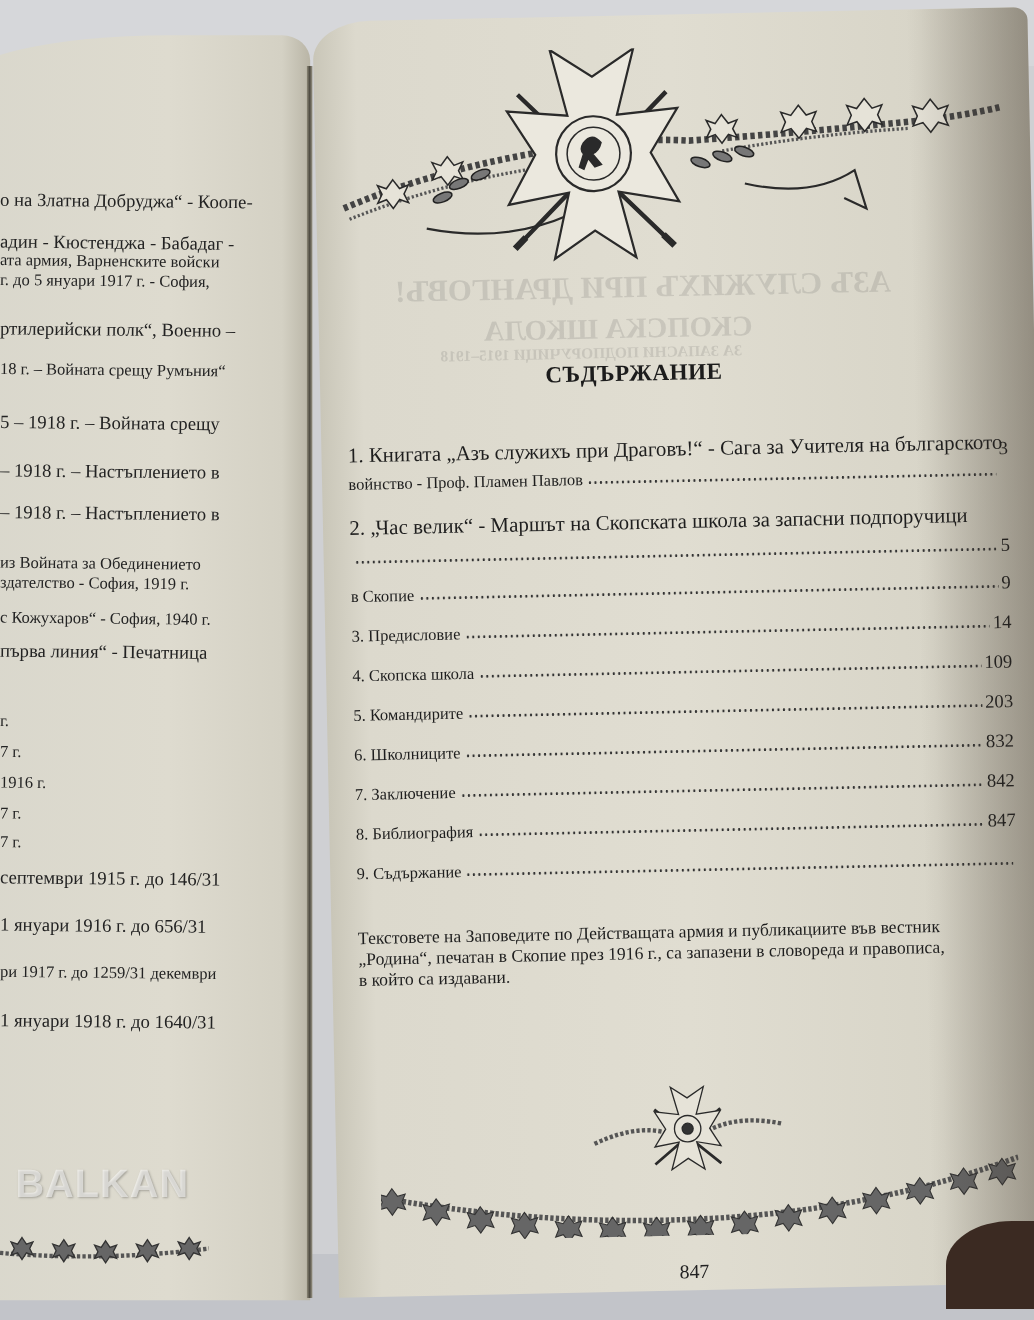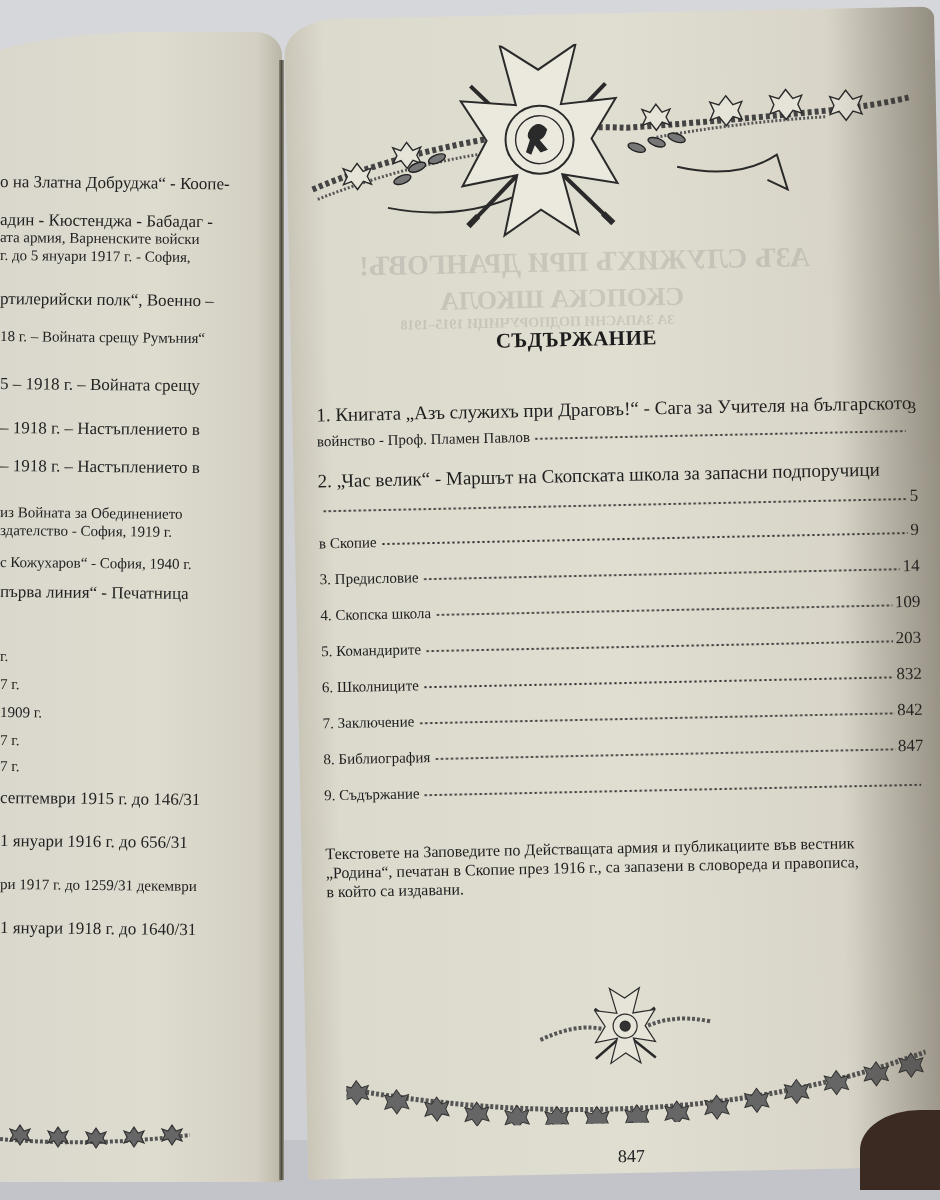--- a/index.html
+++ b/index.html
@@ -105,21 +105,21 @@
     <div class="lline small" style="top:296px;">18 г. – Войната срещу Румъния“</div>
     <div class="lline" style="top:342px;">5 – 1918 г. – Войната срещу</div>
     <div class="lline" style="top:386px;">– 1918 г. – Настъплението в</div>
     <div class="lline" style="top:424px;">– 1918 г. – Настъплението в</div>
     <div class="lline small" style="top:472px;">из Войната за Обединението</div>
     <div class="lline small" style="top:490px;">здателство - София, 1919 г.</div>
     <div class="lline small" style="top:522px;">с Кожухаров“ - София, 1940 г.</div>
     <div class="lline" style="top:550px;">първа линия“ - Печатница</div>
     <div class="lline small" style="top:616px;">г.</div>
     <div class="lline small" style="top:644px;">7 г.</div>
-    <div class="lline small" style="top:672px;">1909 г.</div>
+    <div class="lline small" style="top:672px;">1916 г.</div>
     <div class="lline small" style="top:700px;">7 г.</div>
     <div class="lline small" style="top:726px;">7 г.</div>
     <div class="lline" style="top:756px;">септември 1915 г. до 146/31</div>
     <div class="lline" style="top:799px;">1 януари 1916 г. до 656/31</div>
     <div class="lline small" style="top:844px;">ри 1917 г. до 1259/31 декември</div>
     <div class="lline" style="top:886px;">1 януари 1918 г. до 1640/31</div>
   </div>
 
   <svg class="ornament-left" style="left:40px;" viewBox="0 0 190 36">
     <g fill="none" stroke="#333" stroke-width="1.2">
@@ -277,13 +277,14 @@
     </g>
   </svg>
 
   <div class="page-number">847</div>
   <div class="right-shadow"></div>
 </div>
 
 <div class="dark-corner"></div>
 
 <div class="watermark">
+  <span class="wm-top">BALKAN</span>
 </div>
 
 </body></html>

